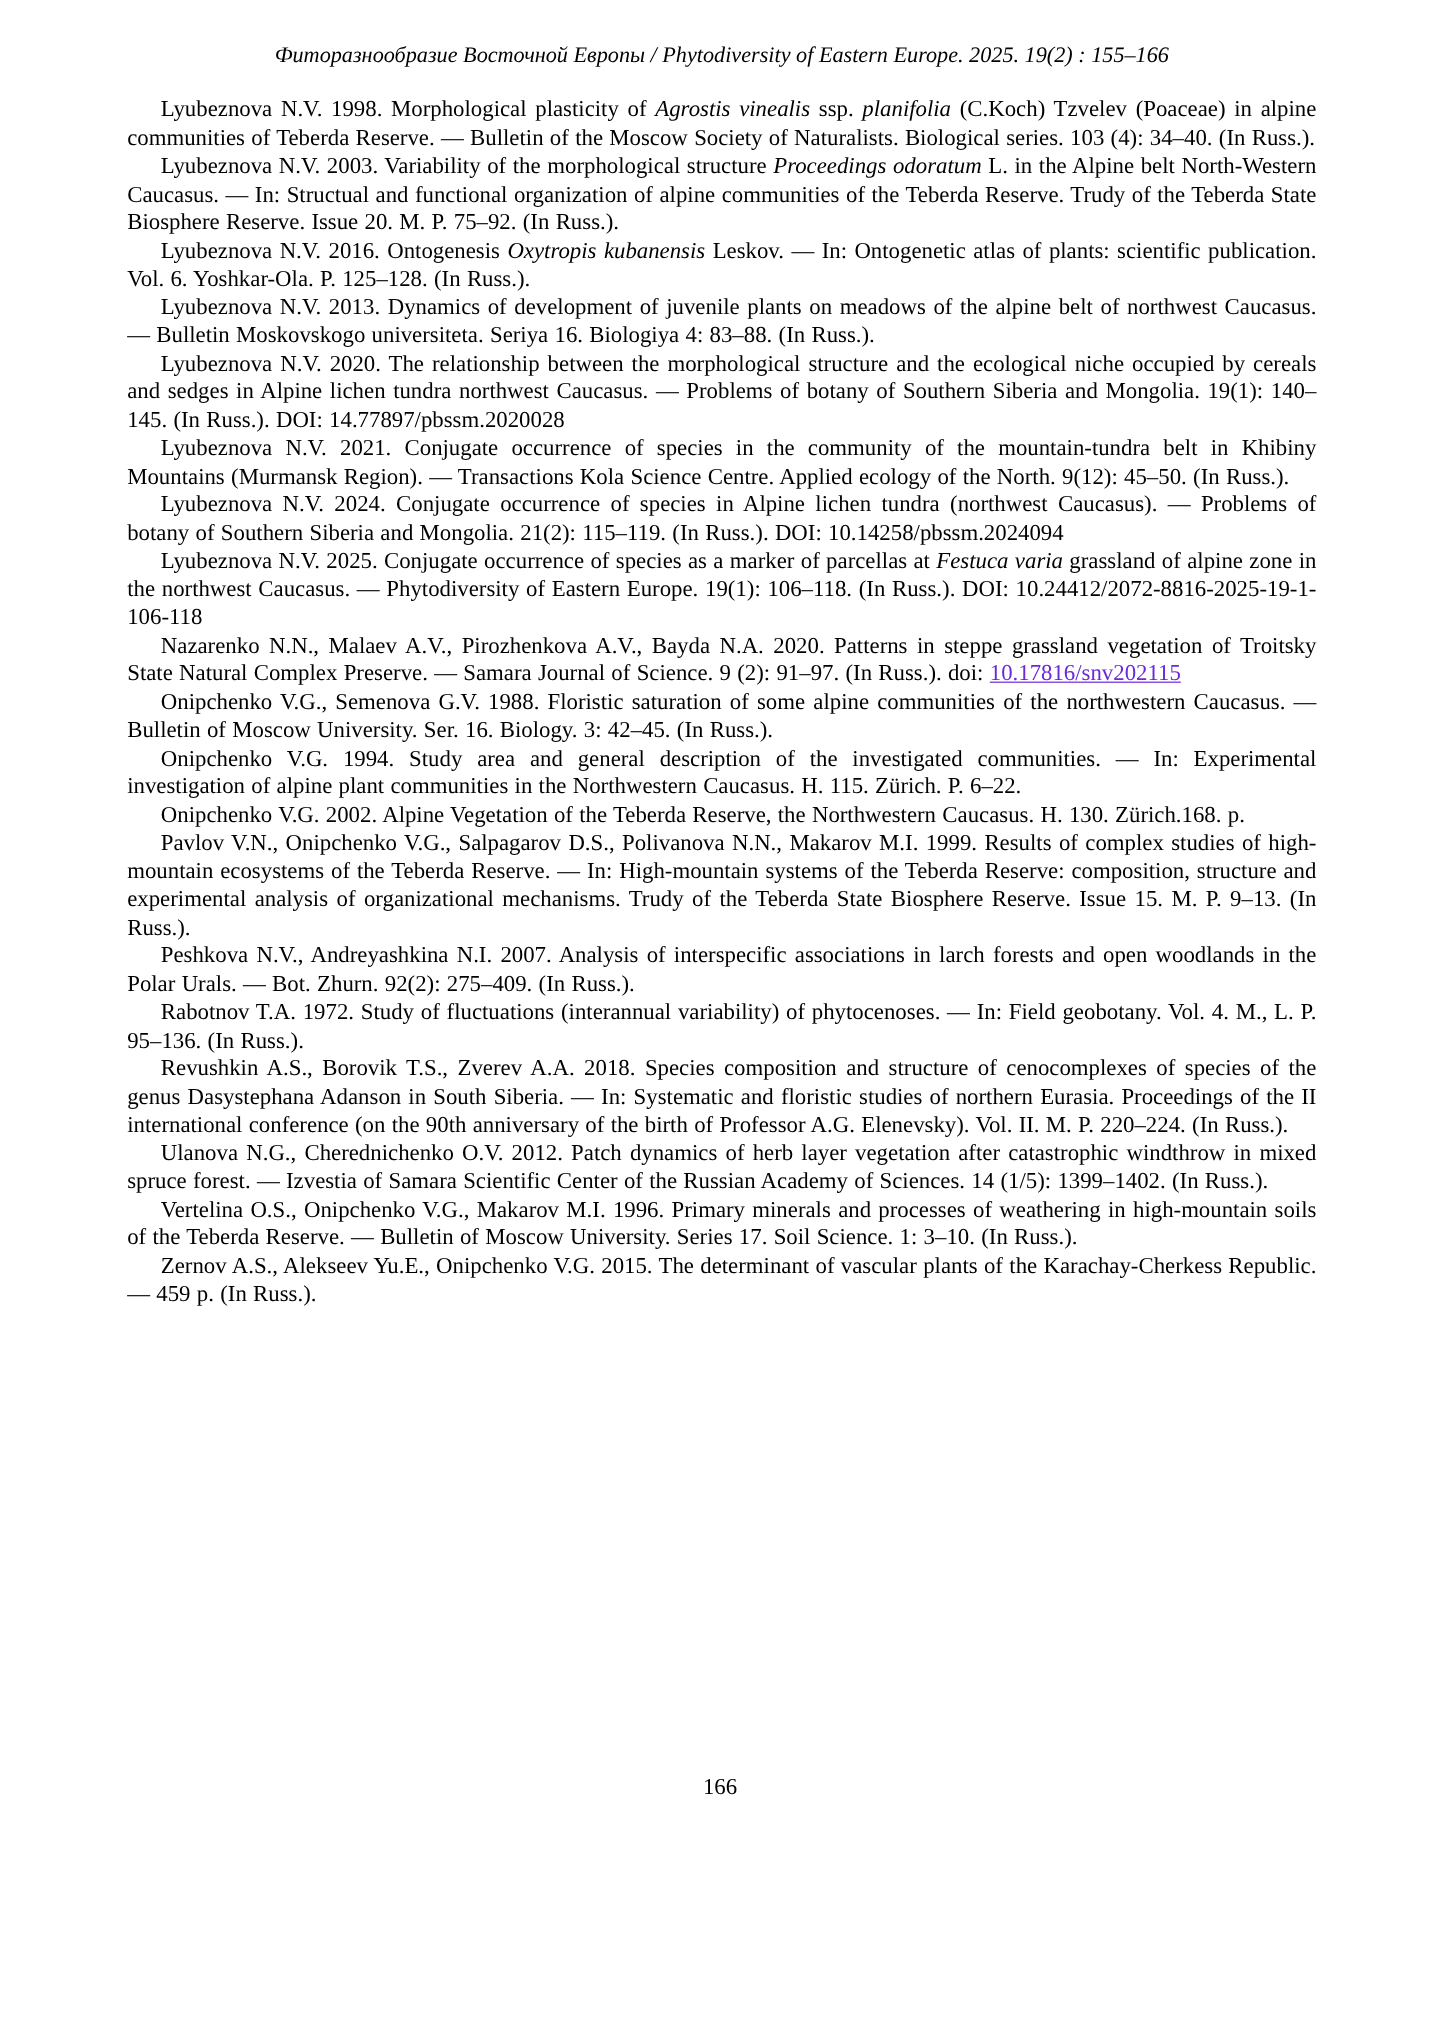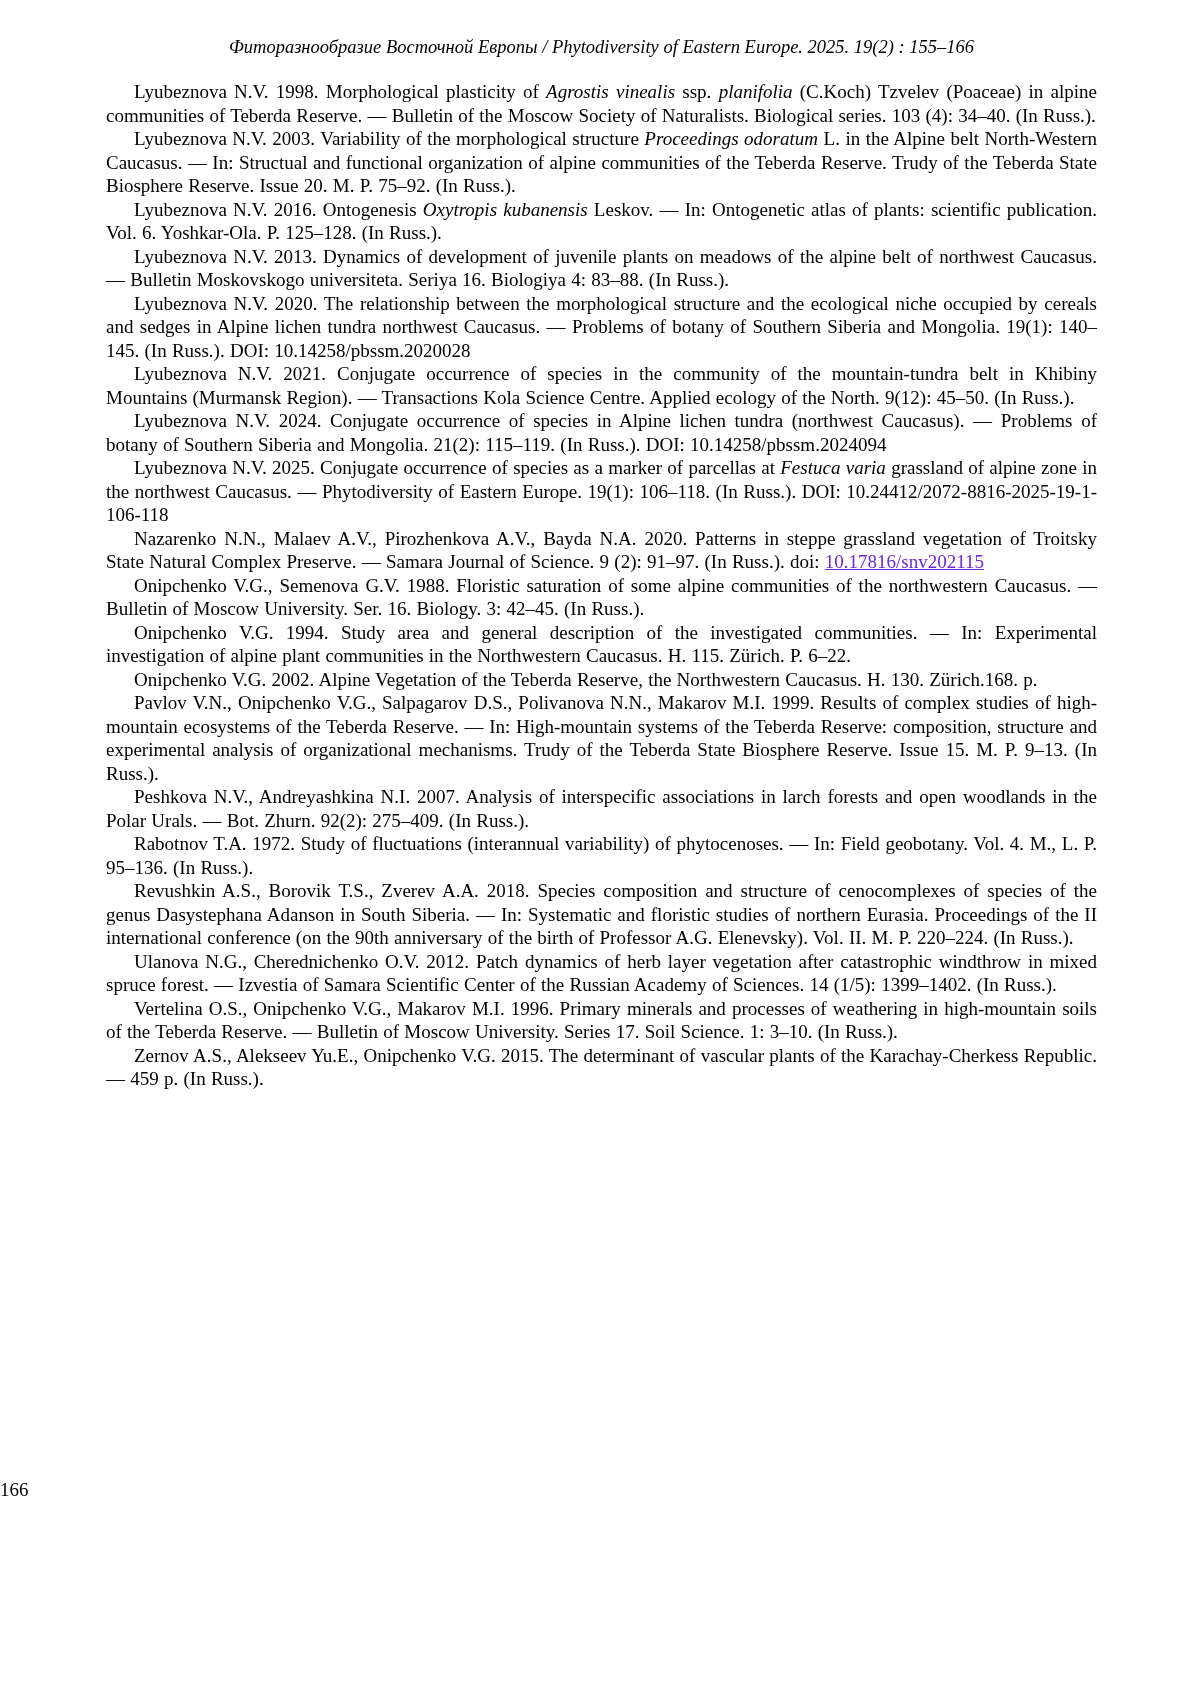--- a/index.html
+++ b/index.html
@@ -44,36 +44,37 @@
   .link {
     text-decoration: underline;
     color: #6d28d9;
     cursor: pointer;
   }
   .page-number {
     position: absolute;
     left: 0;
     right: 0;
     top: 1478px;
+    text-align: center;
     font-size: 19px;
     line-height: 23px;
   }
 </style>
 </head>
 <body>
 
 <div class="page">
   <p class="running-head">Фиторазнообразие Восточной Европы / Phytodiversity of Eastern Europe. 2025. 19(2) : 155–166</p>
 
   <div class="refs" id="refs">
       <p class="ref"><span>Lyubeznova N.V. 1998. Morphological plasticity of </span><span class="it">Agrostis vinealis</span><span> ssp. </span><span class="it">planifolia</span><span> (C.Koch) Tzvelev (Poaceae) in alpine communities of Teberda Reserve. — Bulletin of the Moscow Society of Naturalists. Biological series. 103 (4): 34–40. (In Russ.).</span></p>
       <p class="ref"><span>Lyubeznova N.V. 2003. Variability of the morphological structure </span><span class="it">Proceedings odoratum</span><span> L. in the Alpine belt North-Western Caucasus. — In: Structual and functional organization of alpine communities of the Teberda Reserve. Trudy of the Teberda State Biosphere Reserve. Issue 20. M. P. 75–92. (In Russ.).</span></p>
       <p class="ref"><span>Lyubeznova N.V. 2016. Ontogenesis </span><span class="it">Oxytropis kubanensis</span><span> Leskov. — In: Ontogenetic atlas of plants: scientific publication. Vol. 6. Yoshkar-Ola. P. 125–128. (In Russ.).</span></p>
       <p class="ref"><span>Lyubeznova N.V. 2013. Dynamics of development of juvenile plants on meadows of the alpine belt of northwest Caucasus. — Bulletin Moskovskogo universiteta. Seriya 16. Biologiya 4: 83–88. (In Russ.).</span></p>
-      <p class="ref"><span>Lyubeznova N.V. 2020. The relationship between the morphological structure and the ecological niche occupied by cereals and sedges in Alpine lichen tundra northwest Caucasus. — Problems of botany of Southern Siberia and Mongolia. 19(1): 140–145. (In Russ.). DOI: 10.14258/pbssm.2020028</span></p>
+      <p class="ref"><span>Lyubeznova N.V. 2020. The relationship between the morphological structure and the ecological niche occupied by cereals and sedges in Alpine lichen tundra northwest Caucasus. — Problems of botany of Southern Siberia and Mongolia. 19(1): 140–145. (In Russ.). DOI: 14.77897/pbssm.2020028</span></p>
       <p class="ref"><span>Lyubeznova N.V. 2021. Conjugate occurrence of species in the community of the mountain-tundra belt in Khibiny Mountains (Murmansk Region). — Transactions Kola Science Centre. Applied ecology of the North. 9(12): 45–50. (In Russ.).</span></p>
       <p class="ref"><span>Lyubeznova N.V. 2024. Conjugate occurrence of species in Alpine lichen tundra (northwest Caucasus). — Problems of botany of Southern Siberia and Mongolia. 21(2): 115–119. (In Russ.). DOI: 10.14258/pbssm.2024094</span></p>
       <p class="ref"><span>Lyubeznova N.V. 2025. Conjugate occurrence of species as a marker of parcellas at </span><span class="it">Festuca varia</span><span> grassland of alpine zone in the northwest Caucasus. — Phytodiversity of Eastern Europe. 19(1): 106–118. (In Russ.). DOI: 10.24412/2072-8816-2025-19-1-106-118</span></p>
       <p class="ref"><span>Nazarenko N.N., Malaev A.V., Pirozhenkova A.V., Bayda N.A. 2020. Patterns in steppe grassland vegetation of Troitsky State Natural Complex Preserve. — Samara Journal of Science. 9 (2): 91–97. (In Russ.). doi: </span><span class="link">10.17816/snv202115</span></p>
       <p class="ref"><span>Onipchenko V.G., Semenova G.V. 1988. Floristic saturation of some alpine communities of the northwestern Caucasus. — Bulletin of Moscow University. Ser. 16. Biology. 3: 42–45. (In Russ.).</span></p>
       <p class="ref"><span>Onipchenko V.G. 1994. Study area and general description of the investigated communities. — In: Experimental investigation of alpine plant communities in the Northwestern Caucasus. H. 115. Zürich. P. 6–22.</span></p>
       <p class="ref"><span>Onipchenko V.G. 2002. Alpine Vegetation of the Teberda Reserve, the Northwestern Caucasus. H. 130. Zürich.168. p.</span></p>
       <p class="ref"><span>Pavlov V.N., Onipchenko V.G., Salpagarov D.S., Polivanova N.N., Makarov M.I. 1999. Results of complex studies of high-mountain ecosystems of the Teberda Reserve. — In: High-mountain systems of the Teberda Reserve: composition, structure and experimental analysis of organizational mechanisms. Trudy of the Teberda State Biosphere Reserve. Issue 15. M. P. 9–13. (In Russ.).</span></p>
       <p class="ref"><span>Peshkova N.V., Andreyashkina N.I. 2007. Analysis of interspecific associations in larch forests and open woodlands in the Polar Urals. — Bot. Zhurn. 92(2): 275–409. (In Russ.).</span></p>
       <p class="ref"><span>Rabotnov T.A. 1972. Study of fluctuations (interannual variability) of phytocenoses. — In: Field geobotany. Vol. 4. M., L. P. 95–136. (In Russ.).</span></p>

